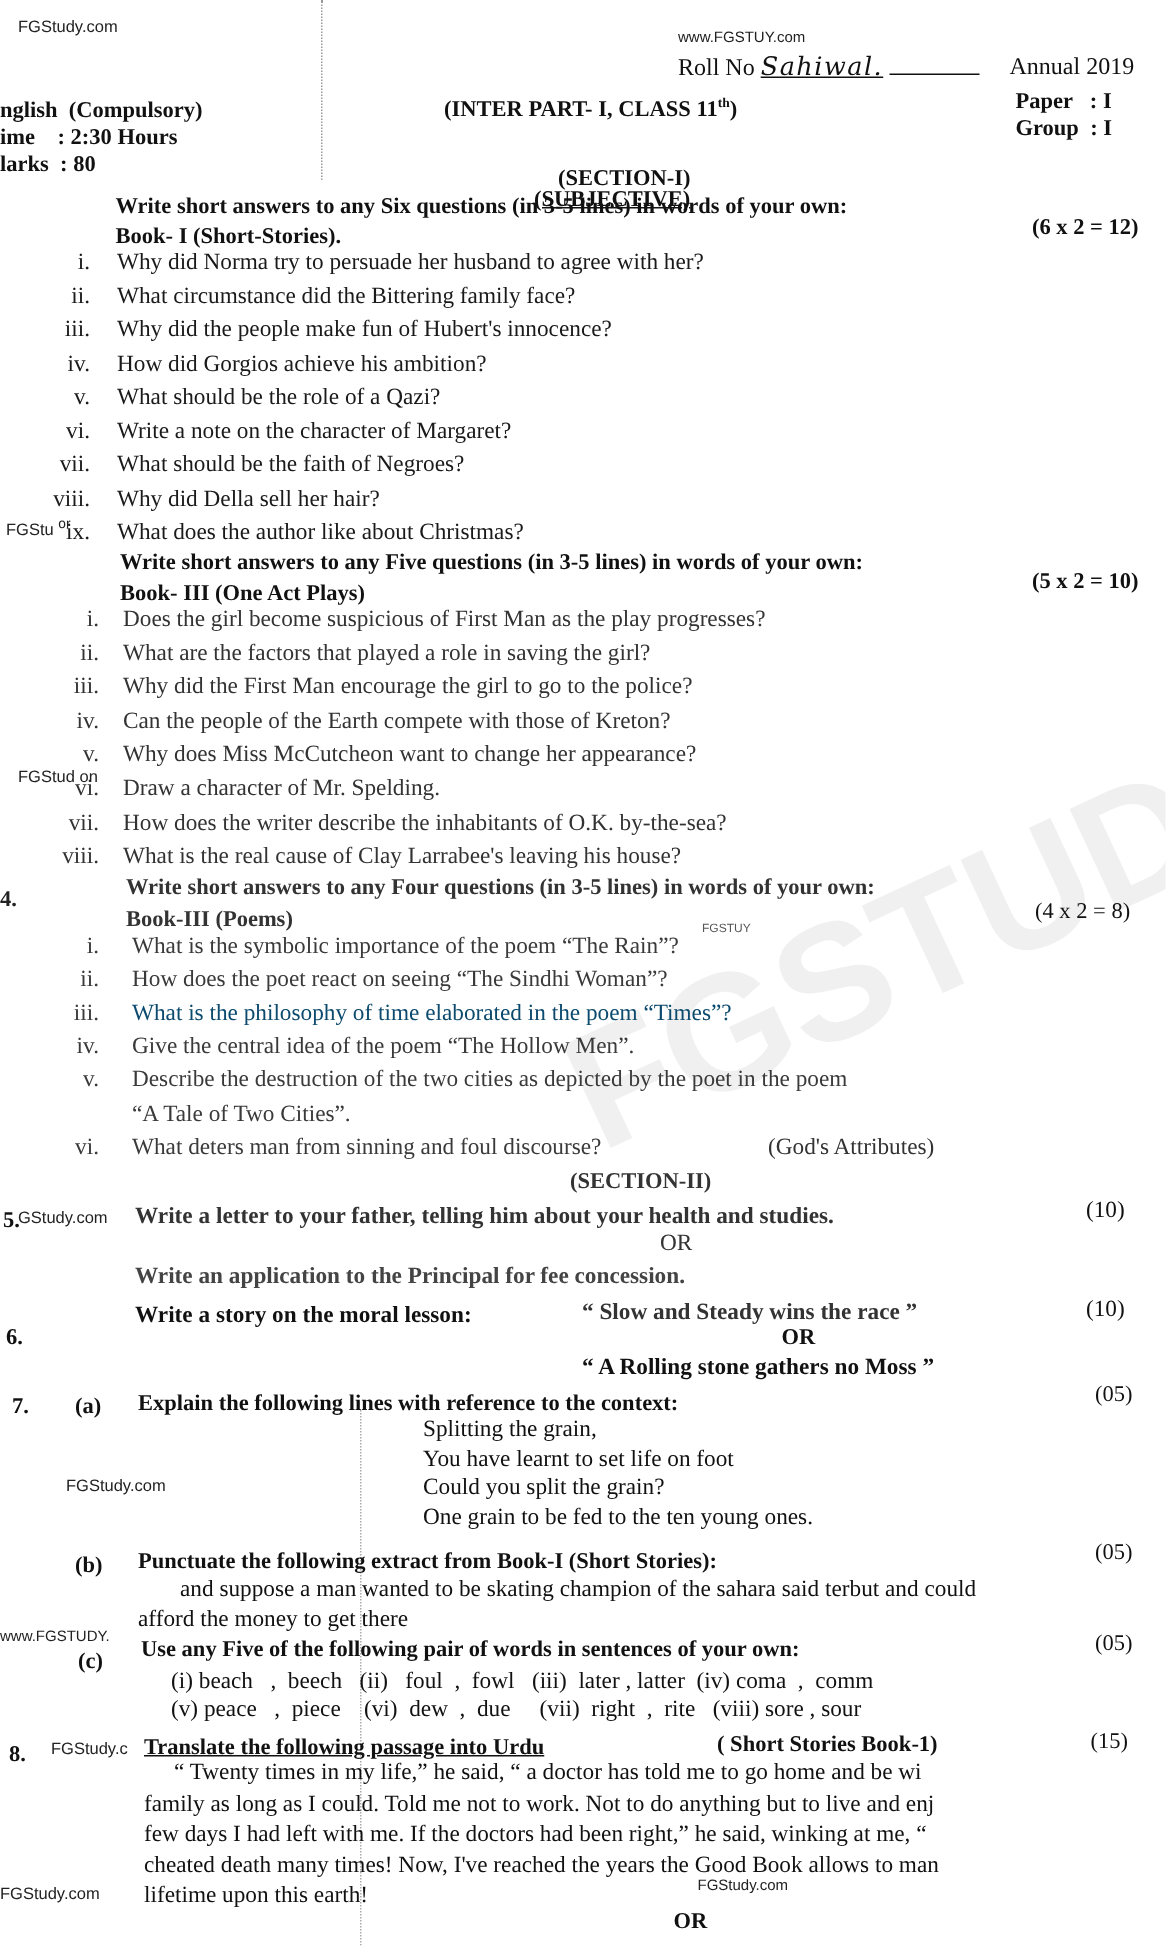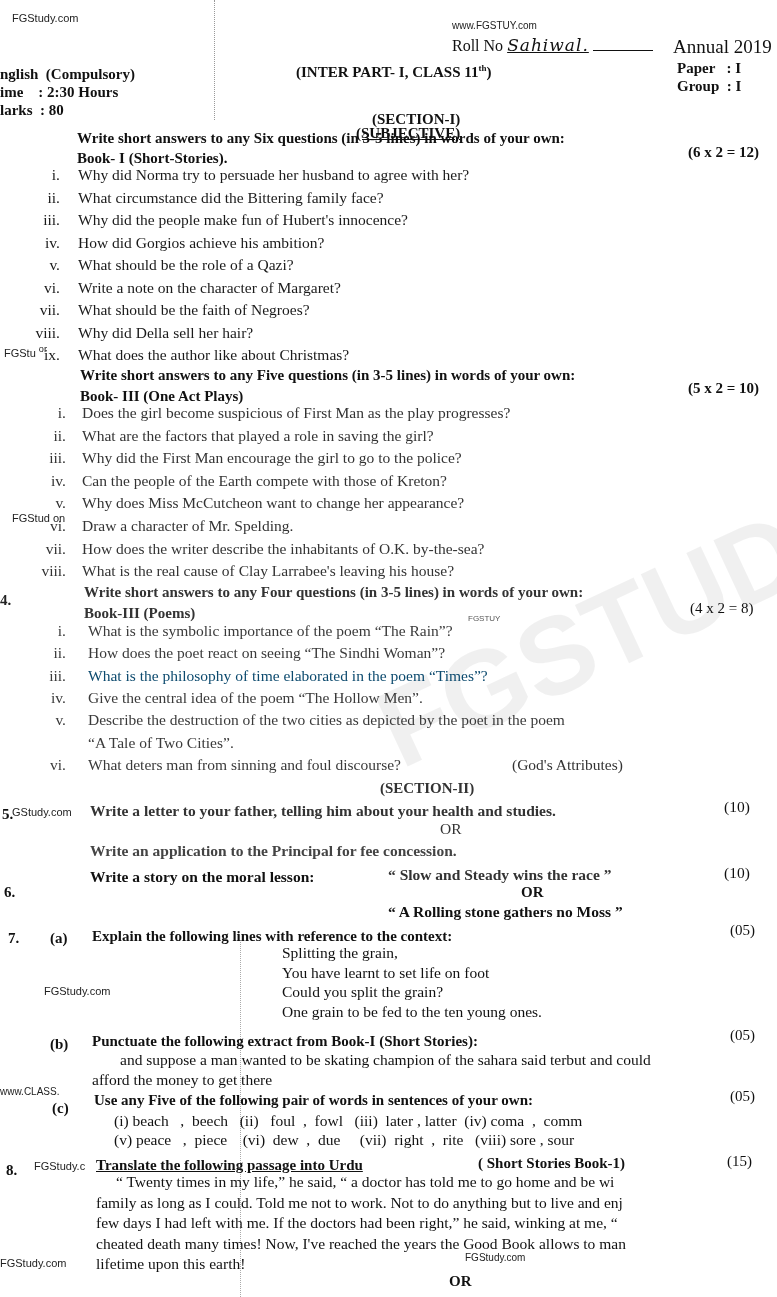--- a/index.html
+++ b/index.html
@@ -23,21 +23,21 @@
 <div class="line" style="left:240px;top:940px;width:0;height:357px;border-left:1px dotted #aaa;"></div>
 
 <div class="abs wm" style="left:12px;top:12px;">FGStudy.com</div>
 <div class="abs wm" style="left:452px;top:20px;font-size:10px;">www.FGSTUY.com</div>
 
 <div class="abs" style="left:452px;top:35px;font-size:16px;">
   <span>Roll No</span>
   <span class="hand">Sahiwal.</span>
   <span style="display:inline-block;width:60px;border-bottom:1px solid #111;"></span>
 </div>
-<div class="abs hdr" style="left:673px;top:36px;font-size:19px;">Annual 2019</div>
+<div class="abs hdr" style="left:673px;top:36px;font-size:16px;">Annual 2019</div>
 
 <div class="abs b hdr" style="left:0;top:66px;">
   <span>nglish</span>&nbsp;&nbsp;<span>(Compulsory)</span>
 </div>
 <div class="abs b hdr" style="left:0;top:84px;">
   <span>ime</span>&nbsp;&nbsp;&nbsp;&nbsp;<span>:  2:30 Hours</span>
 </div>
 <div class="abs b hdr" style="left:0;top:102px;">
   <span>larks</span>&nbsp;&nbsp;<span>:  80</span>
 </div>
@@ -154,21 +154,21 @@
     <div class="abs q" style="left: 282px; top: 963.5px;">You have learnt to set life on foot</div>
     <div class="abs q" style="left: 282px; top: 983px;">Could you split the grain?</div>
     <div class="abs q" style="left: 282px; top: 1002.5px;">One grain to be fed to the ten young ones.</div>
   </div>
 <div class="abs wm" style="left:44px;top:985px;">FGStudy.com</div>
 
 <div class="abs b hdr" style="left:50px;top:1036px;">(b)</div>
 <div class="abs b hdr" style="left:92px;top:1033px;">Punctuate the following extract from Book-I (Short Stories):</div>
 <div class="abs hdr" style="left:730px;top:1027px;">(05)</div>
 <div class="abs q" style="left:120px;top:1051px;">and suppose a man wanted to be skating champion of the sahara said terbut and could</div>
-<div class="abs wm" style="left:0;top:1086px;font-size:10px;">www.CLASS.</div>
+<div class="abs wm" style="left:0;top:1086px;font-size:10px;">www.FGSTUDY.</div>
 <div class="abs q" style="left:92px;top:1071px;">afford the money to get there</div>
 
 <div class="abs b hdr" style="left:52px;top:1100px;">(c)</div>
 <div class="abs b hdr" style="left:94px;top:1092px;">Use any Five of the following pair of words in sentences of your own:</div>
 <div class="abs hdr" style="left:730px;top:1088px;">(05)</div>
 <div class="abs q" style="left:114px;top:1112px;white-space:pre;">(i) beach   ,  beech   (ii)   foul  ,  fowl   (iii)  later , latter  (iv) coma  ,  comm</div>
 <div class="abs q" style="left:114px;top:1131px;white-space:pre;">(v) peace   ,  piece    (vi)  dew  ,  due     (vii)  right  ,  rite   (viii) sore , sour</div>
 
 <div class="abs b hdr" style="left:6px;top:1162px;">8.</div>
 <div class="abs wm" style="left:34px;top:1160px;">FGStudy.c</div>

